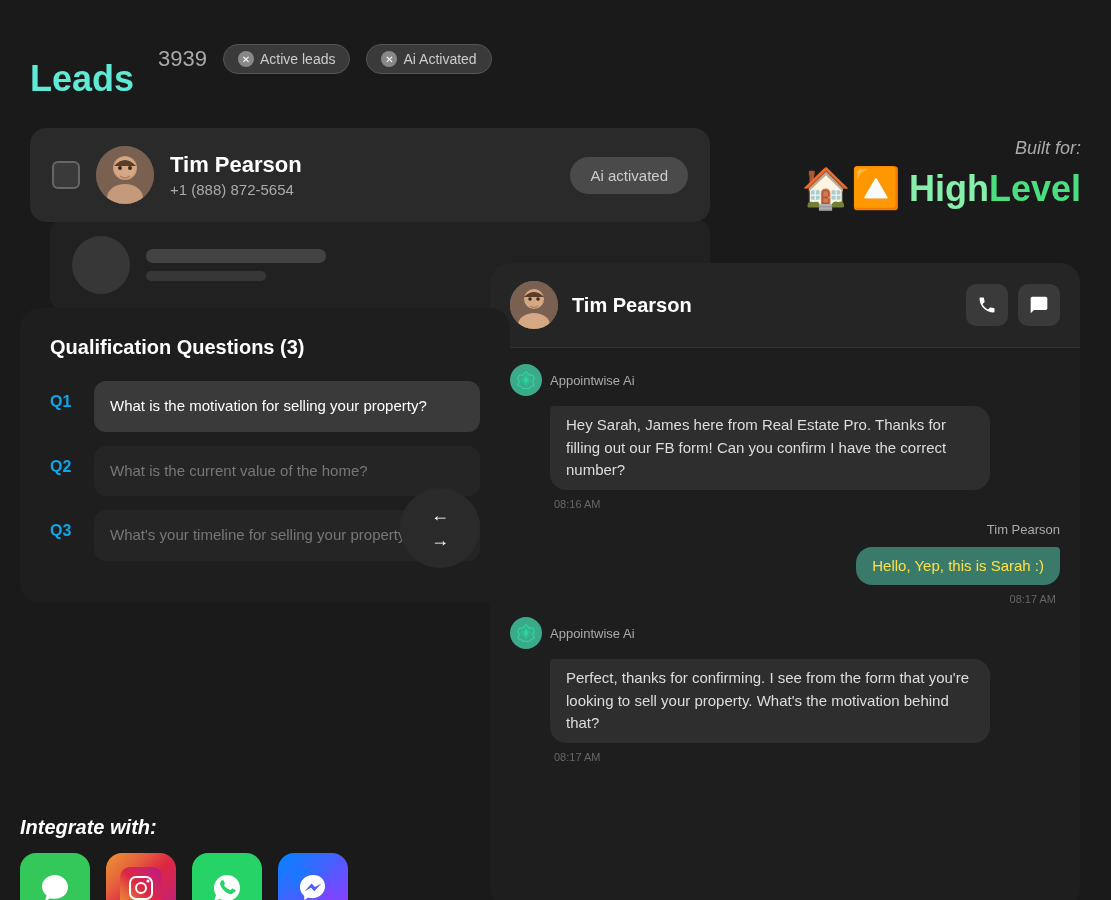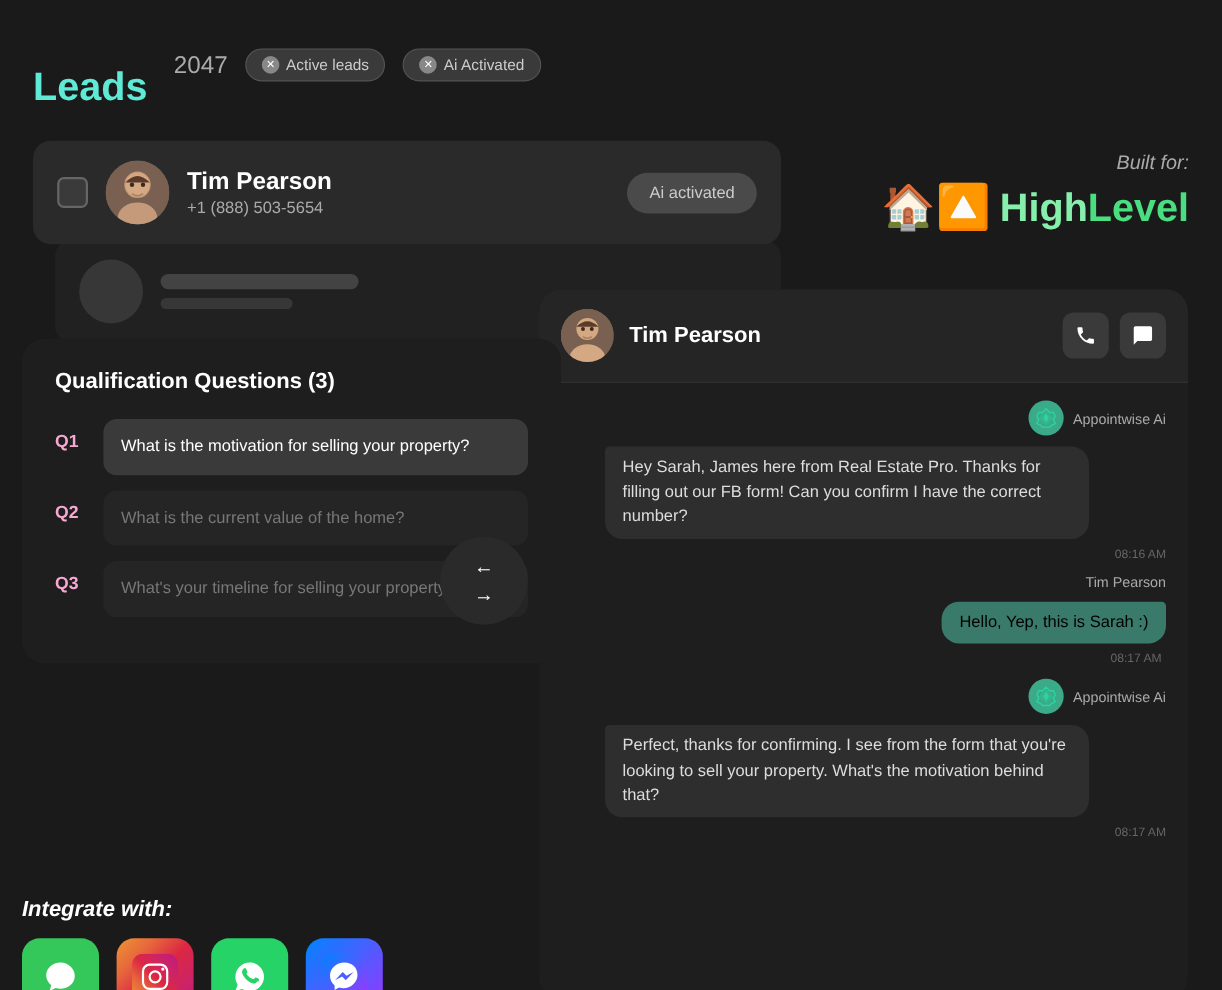--- a/index.html
+++ b/index.html
@@ -195,21 +195,21 @@
     }
     .qual-question {
       display: flex;
       align-items: flex-start;
       gap: 16px;
       margin-bottom: 14px;
     }
     .qual-q-label {
       font-size: 16px;
       font-weight: 600;
-      color: #f9a8d4;
+      color: #0ea5e9;
       min-width: 28px;
       margin-top: 12px;
     }
     .qual-q-box {
       flex: 1;
       background: #2e2e2e;
       border-radius: 12px;
       padding: 14px 16px;
       font-size: 15px;
       color: #cccccc;
@@ -308,21 +308,20 @@
       height: 560px;
       overflow-y: auto;
       display: flex;
       flex-direction: column;
       gap: 12px;
     }
     .message-group {
       display: flex;
       flex-direction: column;
       gap: 6px;
-      align-items: flex-end;
     }
     .message-sender-info {
       display: flex;
       align-items: center;
       gap: 8px;
       margin-bottom: 4px;
     }
     .msg-avatar {
       width: 32px;
       height: 32px;
@@ -350,21 +349,21 @@
     }
     .bubble-incoming {
       background: #2e2e2e;
       color: #dddddd;
       align-self: flex-start;
       margin-left: 40px;
       border-top-left-radius: 4px;
     }
     .bubble-outgoing {
       background: #3a7a6a;
-      color: #000000;
+      color: #fde047;
       align-self: flex-end;
       border-top-right-radius: 4px;
     }
     .msg-time {
       font-size: 11px;
       color: #666666;
       margin-top: 2px;
     }
     .msg-time-right {
       text-align: right;
@@ -417,21 +416,21 @@
       width: 100%;
       height: 100%;
       object-fit: cover;
     }
   </style>
 </head>
 <body>
 
 <div class="top-bar">
   <span class="leads-title">Leads</span>
-  <span class="leads-count">2047</span>
+  <span class="leads-count">3939</span>
   <div class="filter-chip">
     <div class="x-icon">✕</div>
     <span>Active leads</span>
   </div>
   <div class="filter-chip">
     <div class="x-icon">✕</div>
     <span>Ai Activated</span>
   </div>
 </div>
 
@@ -464,21 +463,21 @@
         <ellipse cx="29" cy="52" rx="18" ry="14" fill="#c49a7a"></ellipse>
         <circle cx="29" cy="22" r="11" fill="#d4a882"></circle>
         <path d="M18 20 Q29 8 40 20" fill="#5a3a2a"></path>
         <circle cx="24" cy="22" r="2" fill="#3a2a1a"></circle>
         <circle cx="34" cy="22" r="2" fill="#3a2a1a"></circle>
         <path d="M24 30 Q29 34 34 30" fill="none" stroke="#b08060" stroke-width="1.5"></path>
       </svg>
     </div>
     <div class="lead-info">
       <div class="lead-name">Tim Pearson</div>
-      <div class="lead-phone">+1 (888) 503-5654</div>
+      <div class="lead-phone">+1 (888) 872-5654</div>
     </div>
     <div class="ai-activated-badge">Ai activated</div>
   </div>
 
   <div class="qual-panel">
     <div class="qual-title">Qualification Questions (3)</div>
 
     <div class="qual-question">
       <div class="qual-q-label">Q1</div>
       <div class="qual-q-box active">What is the motivation for selling your property?</div>

